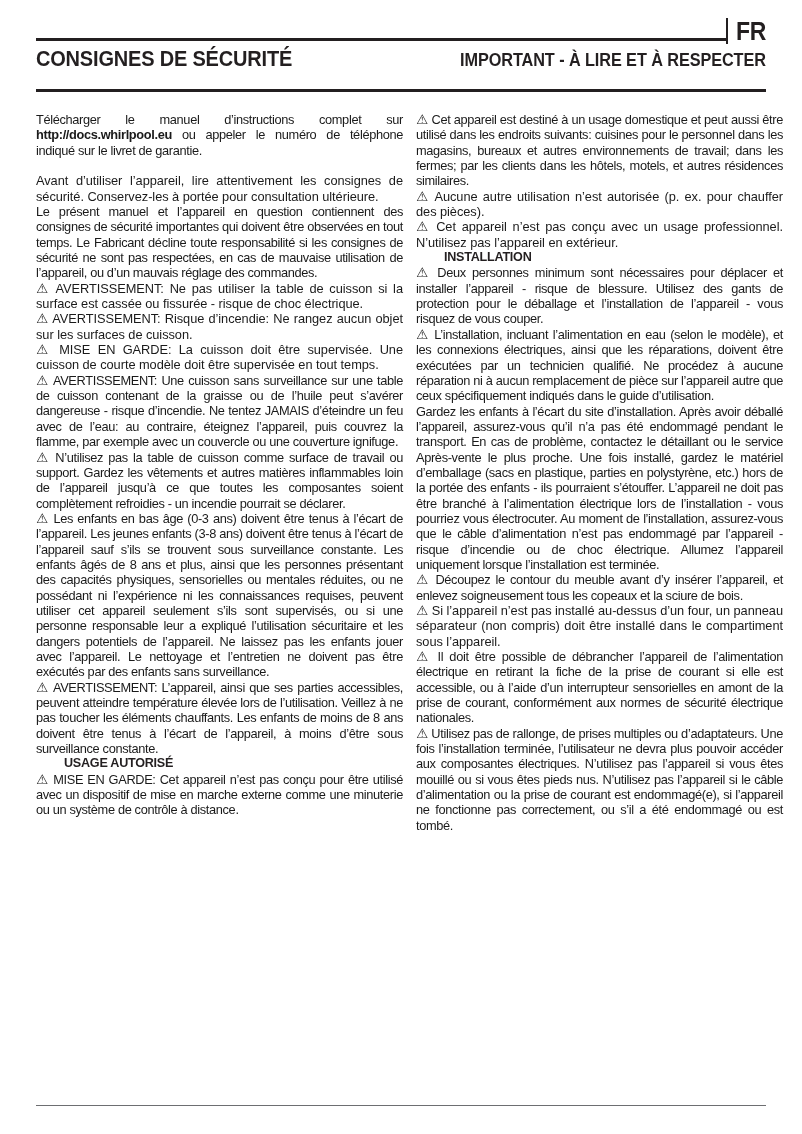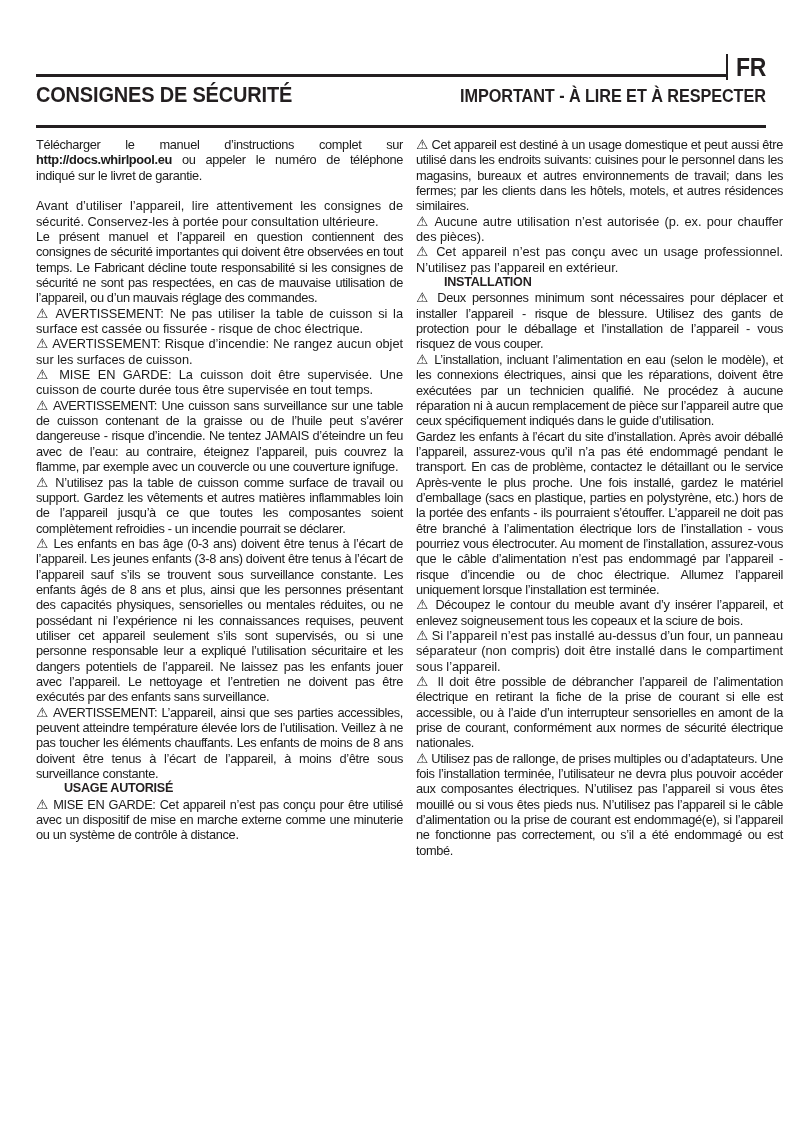--- a/index.html
+++ b/index.html
@@ -20,21 +20,20 @@
     width: 802px;
     height: 1134px;
     box-sizing: border-box;
     padding: 0 36px;
   }
 
   
   .header {
     position: relative;
     padding-top: 14px;
-    margin-top: 36px;
   }
   .header-top-row {
     display: flex;
     align-items: flex-end;
     height: 30px;
   }
   .rule-top {
     flex: 0 0 690px;
     height: 3px;
     background: #231f20;
@@ -85,21 +84,21 @@
   .rule-under-title {
     height: 3px;
     background: #231f20;
     margin-top: 1px;
   }
 
   
   .columns {
     display: flex;
     gap: 13px;
-    margin-top: 9px;
+    margin-top: 20px;
   }
   .col {
     width: 367px;
     flex: 0 0 367px;
   }
 
   .para {
     font-size: 12.8px;
     line-height: 15.35px;
     text-align: justify;
@@ -163,21 +162,21 @@
   </div>
 
   <div class="columns">
     <div class="col" id="col-left">
         <p class="para tight"><span>Télécharger le manuel d’instructions complet sur </span><span class="url">http://docs.whirlpool.eu</span><span> ou appeler le numéro de téléphone indiqué sur le livret de garantie.</span></p>
         <div class="spacer"></div>
         <p class="para"><span>Avant d’utiliser l’appareil, lire attentivement les consignes de sécurité. Conservez-les à portée pour consultation ultérieure.</span></p>
         <p class="para tight"><span>Le présent manuel et l’appareil en question contiennent des consignes de sécurité importantes qui doivent être observées en tout temps. Le Fabricant décline toute responsabilité si les consignes de sécurité ne sont pas respectées, en cas de mauvaise utilisation de l’appareil, ou d’un mauvais réglage des commandes.</span></p>
         <p class="para"><span class="warn">⚠</span> <span>AVERTISSEMENT: Ne pas utiliser la table de cuisson si la surface est cassée ou fissurée - risque de choc électrique.</span></p>
         <p class="para"><span class="warn">⚠</span> <span>AVERTISSEMENT: Risque d’incendie: Ne rangez aucun objet sur les surfaces de cuisson.</span></p>
-        <p class="para"><span class="warn">⚠</span> <span>MISE EN GARDE: La cuisson doit être supervisée. Une cuisson de courte durée tous être supervisée en tout temps.</span></p>
+        <p class="para"><span class="warn">⚠</span> <span>MISE EN GARDE: La cuisson doit être supervisée. Une cuisson de courte modèle doit être supervisée en tout temps.</span></p>
         <p class="para tight"><span class="warn">⚠</span> <span>AVERTISSEMENT: Une cuisson sans surveillance sur une table de cuisson contenant de la graisse ou de l’huile peut s’avérer dangereuse - risque d’incendie. Ne tentez JAMAIS d’éteindre un feu avec de l’eau: au contraire, éteignez l’appareil, puis couvrez la flamme, par exemple avec un couvercle ou une couverture ignifuge.</span></p>
         <p class="para tight"><span class="warn">⚠</span> <span>N’utilisez pas la table de cuisson comme surface de travail ou support. Gardez les vêtements et autres matières inflammables loin de l’appareil jusqu’à ce que toutes les composantes soient complètement refroidies - un incendie pourrait se déclarer.</span></p>
         <p class="para tight"><span class="warn">⚠</span> <span>Les enfants en bas âge (0-3 ans) doivent être tenus à l’écart de l’appareil. Les jeunes enfants (3-8 ans) doivent être tenus à l’écart de l’appareil sauf s’ils se trouvent sous surveillance constante. Les enfants âgés de 8 ans et plus, ainsi que les personnes présentant des capacités physiques, sensorielles ou mentales réduites, ou ne possédant ni l’expérience ni les connaissances requises, peuvent utiliser cet appareil seulement s’ils sont supervisés, ou si une personne responsable leur a expliqué l’utilisation sécuritaire et les dangers potentiels de l’appareil. Ne laissez pas les enfants jouer avec l’appareil. Le nettoyage et l’entretien ne doivent pas être exécutés par des enfants sans surveillance.</span></p>
         <p class="para tight"><span class="warn">⚠</span> <span>AVERTISSEMENT: L’appareil, ainsi que ses parties accessibles, peuvent atteindre température élevée lors de l’utilisation. Veillez à ne pas toucher les éléments chauffants. Les enfants de moins de 8 ans doivent être tenus à l’écart de l’appareil, à moins d’être sous surveillance constante.</span></p>
         <div class="sec-head">USAGE AUTORISÉ</div>
         <p class="para tight"><span class="warn">⚠</span> <span>MISE EN GARDE: Cet appareil n’est pas conçu pour être utilisé avec un dispositif de mise en marche externe comme une minuterie ou un système de contrôle à distance.</span></p>
       </div>
     <div class="col" id="col-right">
         <p class="para tight"><span class="warn">⚠</span> <span>Cet appareil est destiné à un usage domestique et peut aussi être utilisé dans les endroits suivants: cuisines pour le personnel dans les magasins, bureaux et autres environnements de travail; dans les fermes; par les clients dans les hôtels, motels, et autres résidences similaires.</span></p>
         <p class="para"><span class="warn">⚠</span> <span>Aucune autre utilisation n’est autorisée (p. ex. pour chauffer des pièces).</span></p>

